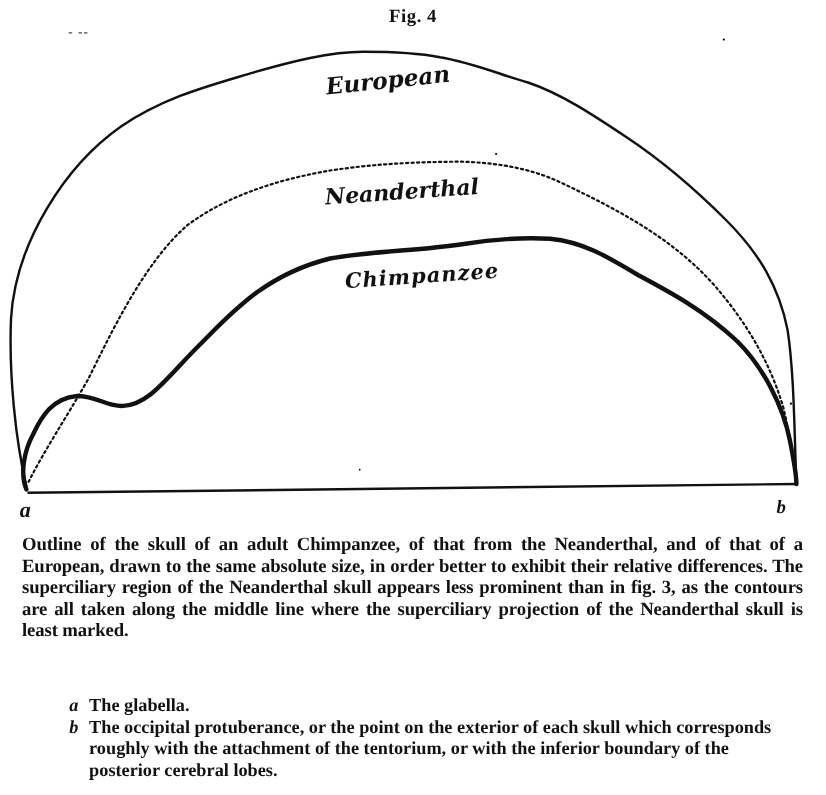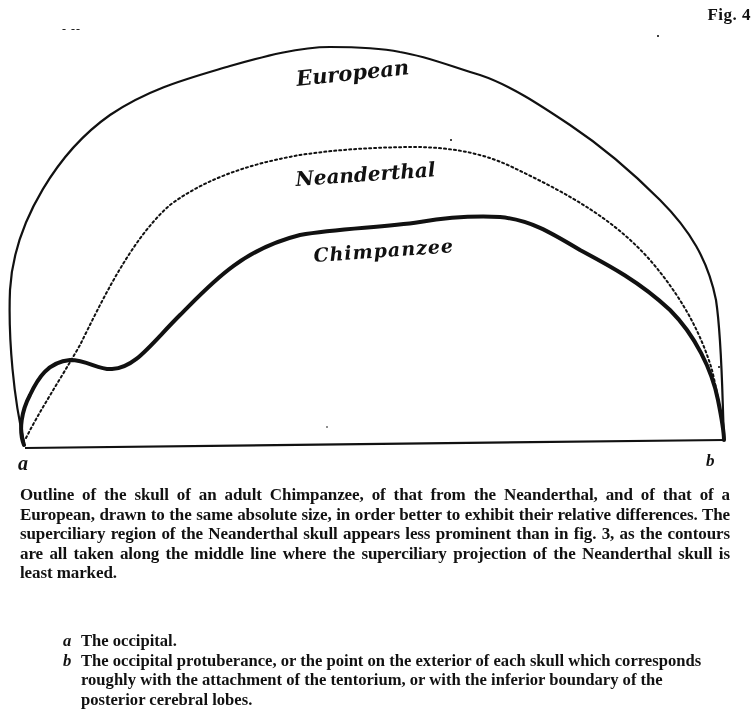--- a/index.html
+++ b/index.html
@@ -1,17 +1,17 @@
 <!DOCTYPE html>
 <html><head>
   <meta charset="utf-8">
   <style>
     html, body { margin: 0; padding: 0; background: #ffffff; }
     body { width: 751px; height: 723px; position: relative; overflow: hidden; color: #111; font-family: "Liberation Serif", "DejaVu Serif", serif; }
-    .fig-title { position: absolute; left: 0; width: 751px; top: 5px; text-align: right; font-weight: bold; font-size: 17px; letter-spacing: 0.5px; }
+    .fig-title { position: absolute; left: 0; width: 751px; top: 5px; text-align: center; font-weight: bold; font-size: 17px; letter-spacing: 0.5px; }
     .stray { position: absolute; top: 22px; left: 62px; font-size: 12px; letter-spacing: 1px; }
     svg.figure { position: absolute; left: 0; top: 0; }
     .curve-label { font-family: "DejaVu Serif", "Liberation Serif", serif; font-style: italic; font-weight: bold; fill: #111; }
     .pt-label { font-family: "Liberation Serif", serif; font-style: italic; font-weight: bold; fill: #111; }
     .caption { position: absolute; left: 20px; top: 485px; width: 710px; font-size: 17px; line-height: 19.5px; text-align: justify; font-weight: bold; letter-spacing: -0.1px; }
     .legend { position: absolute; left: 63px; top: 631px; width: 660px; font-size: 16.6px; line-height: 19.5px; font-weight: bold; }
     .legend-row { display: flex; }
     .legend-key { width: 18px; font-style: italic; flex: none; }
     .legend-text { flex: 1; }
   </style>
@@ -71,19 +71,19 @@
   <circle cx="658" cy="36" r="1"></circle>
   <circle cx="719" cy="367" r="1"></circle>
   <circle cx="327" cy="427" r="0.8"></circle>
 </svg>
 
 <div class="caption">Outline of the skull of an adult Chimpanzee, of that from the Neanderthal, and of that of a European, drawn to the same absolute size, in order better to exhibit their relative differences.   The superciliary region of the Neanderthal skull appears less prominent than in fig. 3, as the contours are all taken along the middle line where the superciliary projection of the Neanderthal skull is least marked.</div>
 
 <div class="legend">
   <div class="legend-row">
     <span class="legend-key">a</span>
-    <span class="legend-text">The occipital.</span>
+    <span class="legend-text">The glabella.</span>
   </div>
   <div class="legend-row">
     <span class="legend-key">b</span>
     <span class="legend-text">The occipital protuberance, or the point on the exterior of each skull which corresponds roughly with the attachment of the tentorium, or with the inferior boundary of the posterior cerebral lobes.</span>
   </div>
 </div>
 
 </body></html>

